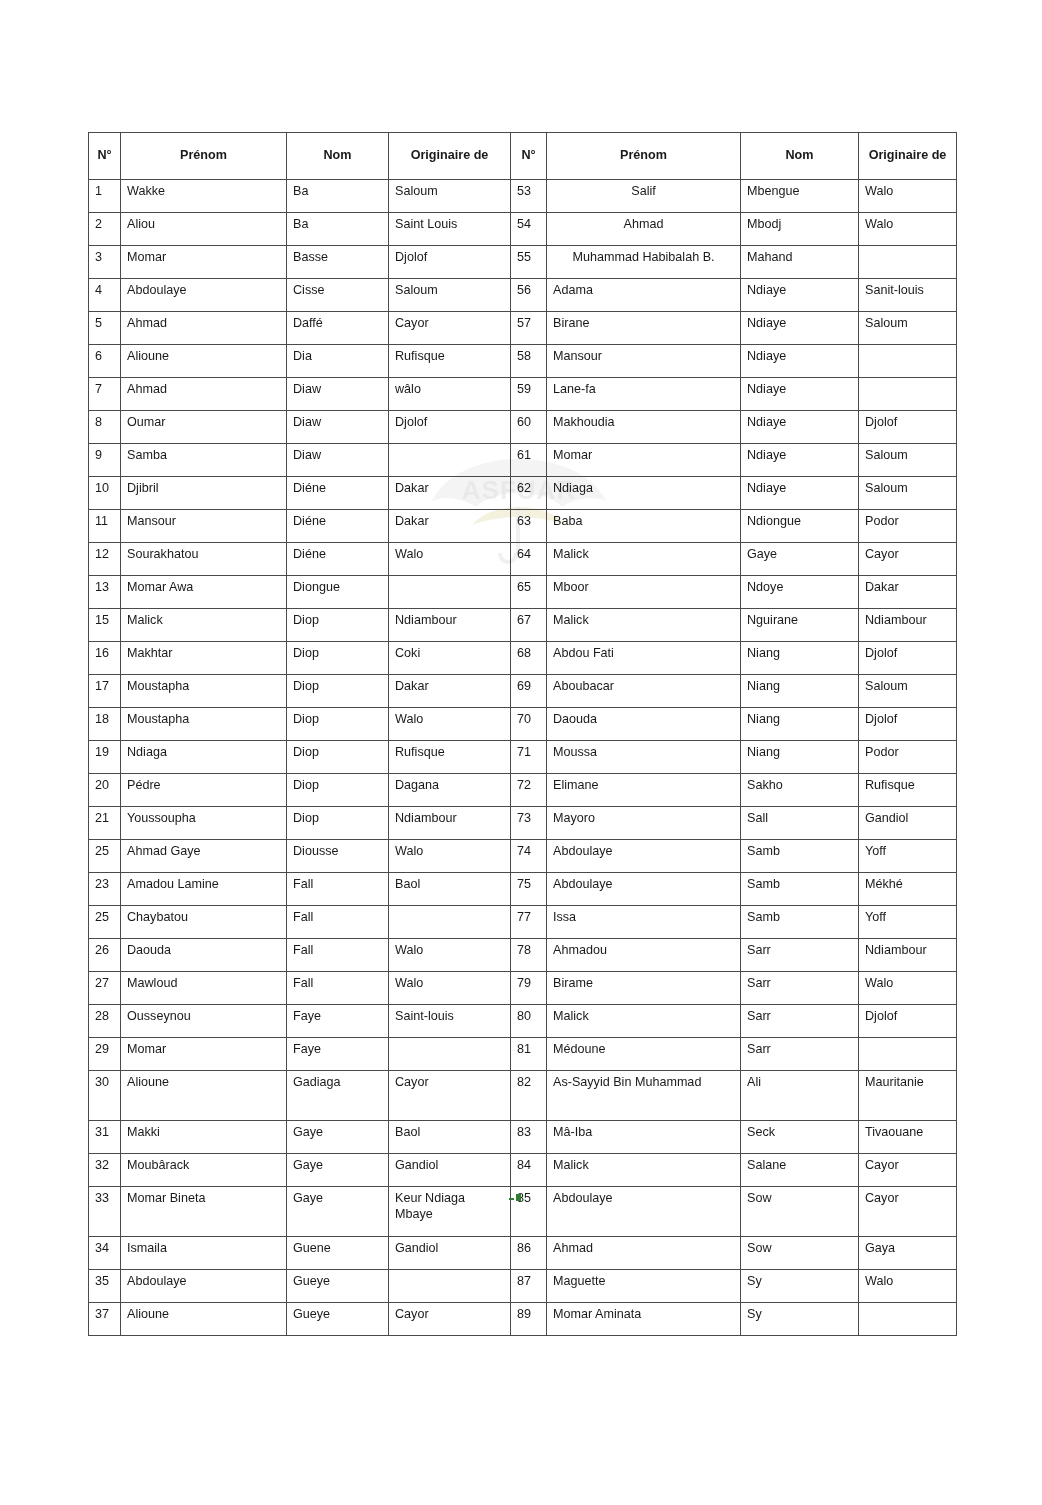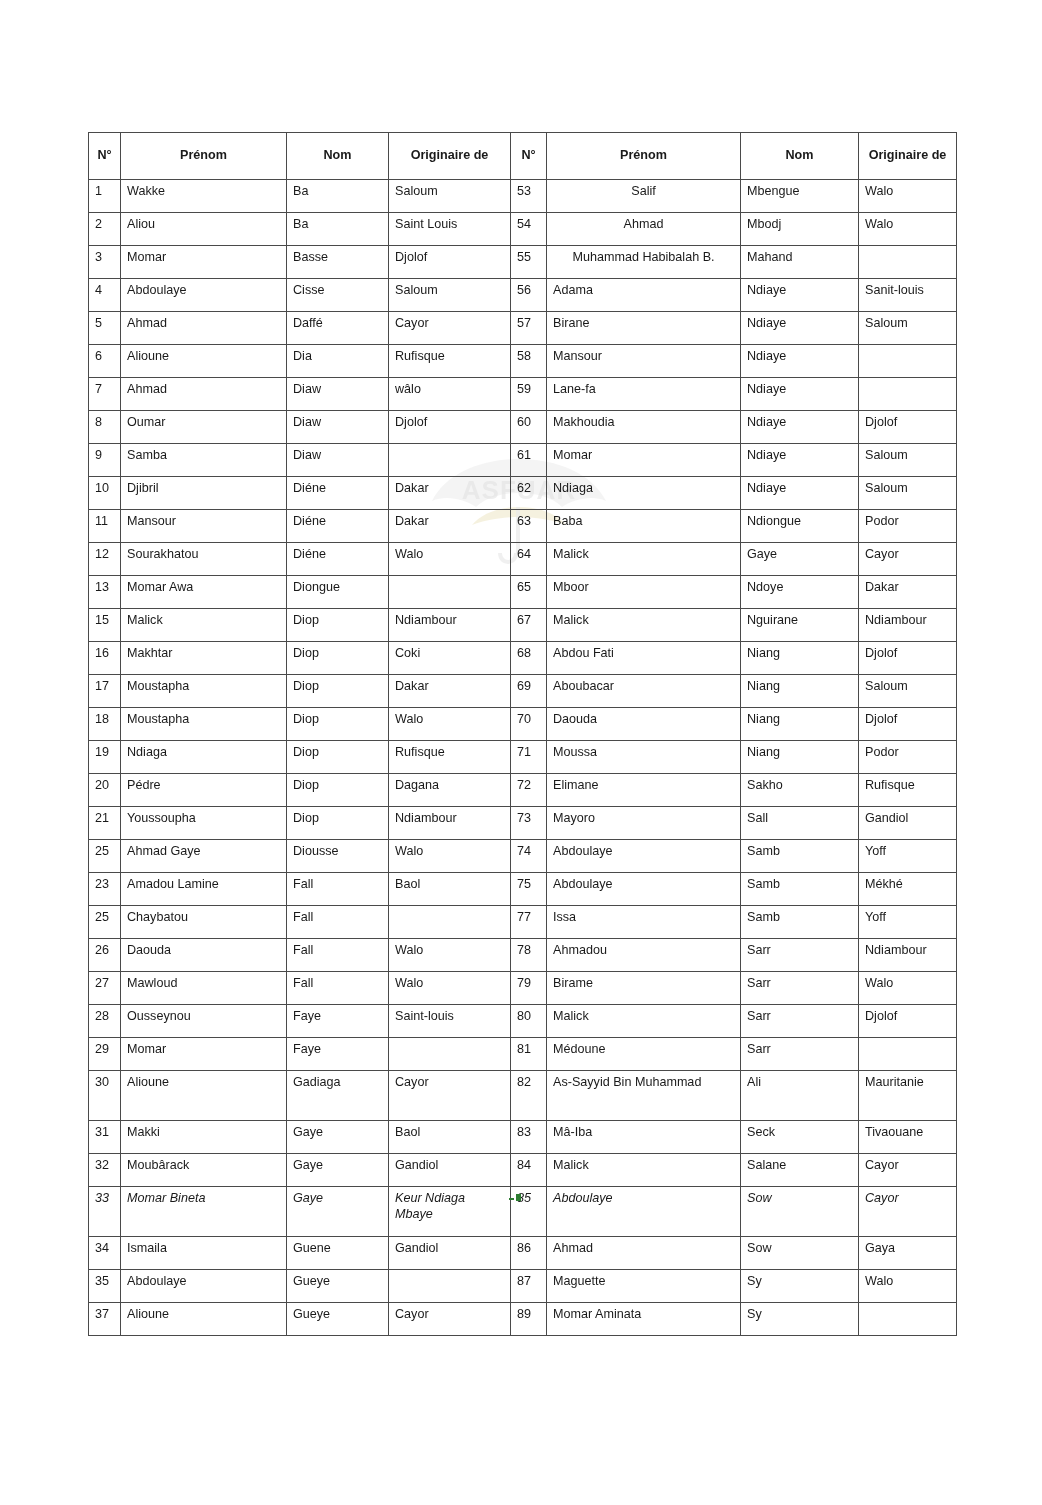--- a/index.html
+++ b/index.html
@@ -443,21 +443,21 @@
           <tr>
             <td class="num">32</td>
             <td>Moubârack</td>
             <td>Gaye</td>
             <td>Gandiol</td>
             <td class="num">84</td>
             <td>Malick</td>
             <td>Salane</td>
             <td>Cayor</td>
           </tr>
-          <tr style="height: 50px; font-style: italic;">
+          <tr style="height: 50px;">
             <td class="num">33</td>
             <td>Momar Bineta</td>
             <td>Gaye</td>
             <td>Keur Ndiaga Mbaye</td>
             <td class="num">85</td>
             <td>Abdoulaye</td>
             <td>Sow</td>
             <td>Cayor</td>
           </tr>
           <tr>

